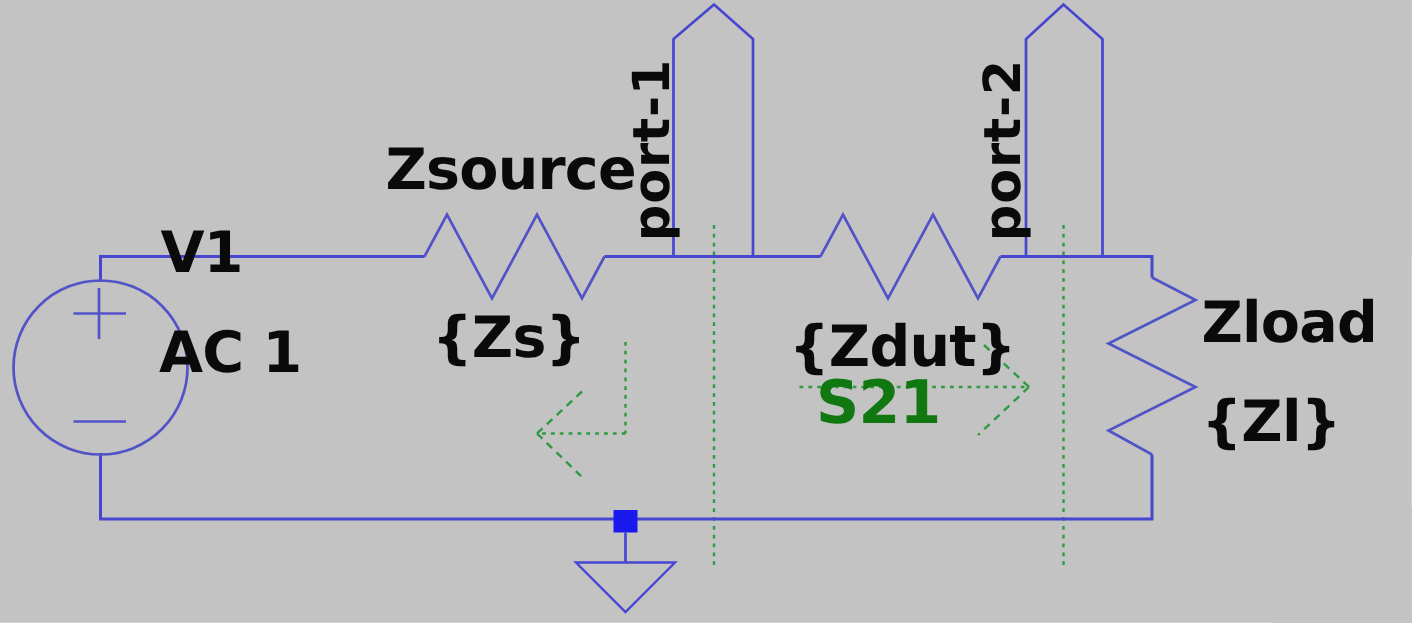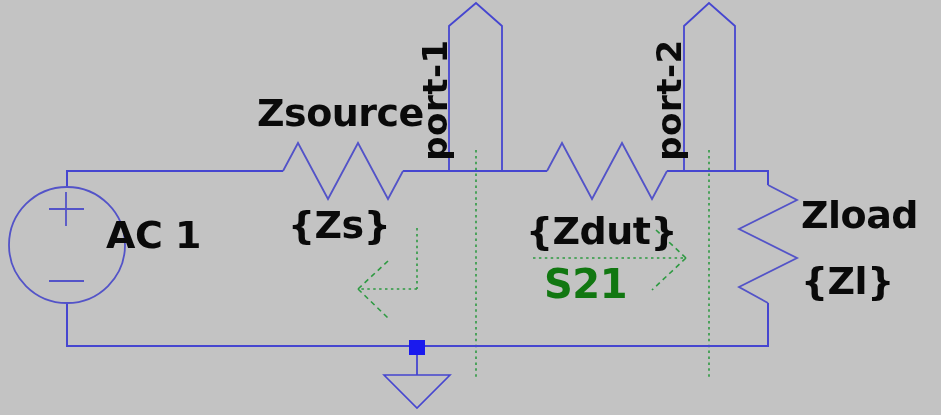--- a/index.html
+++ b/index.html
@@ -87,28 +87,29 @@
 
     <polyline points="684,170 684,26 709,3 735,26 735,170" stroke="#4646d0" stroke-width="1.8" fill="none"></polyline>
 
     <g>
       <rect x="409" y="340" width="16" height="15" fill="#1a1aee"></rect>
       <line x1="417" y1="355" x2="417" y2="375" stroke="#4646d0" stroke-width="1.8"></line>
       <path d="M384,375 L450,375 L417,408 Z" stroke="#4646d0" stroke-width="1.6" fill="none"></path>
     </g>
   </svg>
 
+  <div class="lbl" style="left:107px;top:149px;">V1</div>
   <div class="lbl" style="left:106px;top:200px;margin-top:16px;">AC 1</div>
 
   <div class="lbl" style="left:257px;top:94px;">Zsource</div>
   <div class="lbl" style="left:288px;top:206px;">{Zs}</div>
 
   <div class="lbl" style="left:526px;top:212px;">{Zdut}</div>
 
   <div class="lbl" style="left:801px;top:196px;">Zload</div>
   <div class="lbl" style="left:801px;top:262px;">{Zl}</div>
 
   <div class="port-lbl" style="left:455px;top:130px;">port-1</div>
   <div class="port-lbl" style="left:689px;top:130px;">port-2</div>
 
-  <div class="lbl green" style="left:544px;top:264px;">S21</div>
+  <div class="lbl green" style="left:544px;top:249px;">S21</div>
 
 </div>
 
 </body></html>

